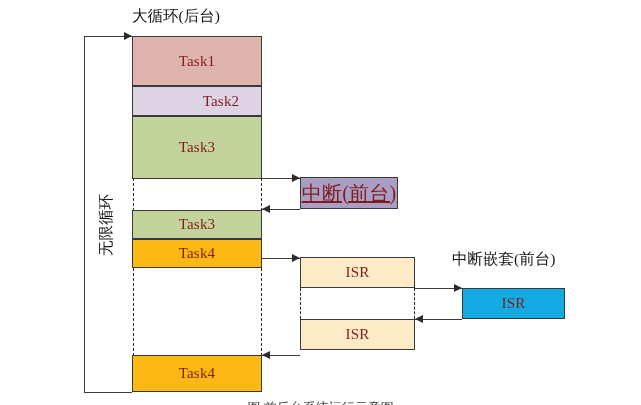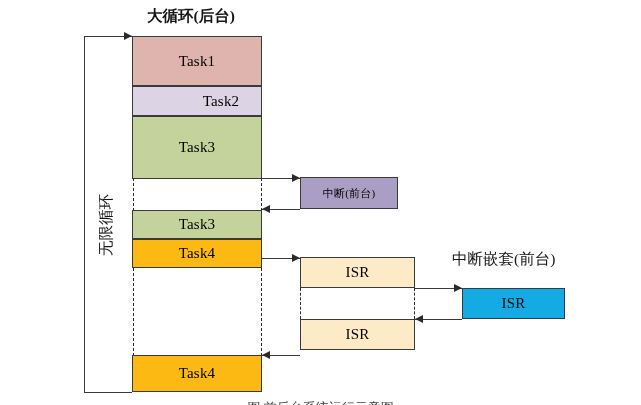--- a/index.html
+++ b/index.html
@@ -20,27 +20,28 @@
 
   
   .box {
     position: absolute;
     box-sizing: border-box;
     border: 1.4px solid #3a3a3a;
     display: flex;
     align-items: center;
     justify-content: center;
     font-size: 15px;
-    color: #000000;
+    color: #7f1d1d;
     letter-spacing: 0.2px;
     white-space: nowrap;
     text-align: center;
   }
   .box.cjk {
-    font-size: 11px;
+    font-size: 20px;
+    text-decoration: underline;
   }
 
   
   .caption {
     position: absolute;
     font-size: 15.5px;
     color: #161616;
     white-space: nowrap;
   }
 
@@ -94,21 +95,21 @@
     color: #3c3c3c;
     white-space: nowrap;
     overflow: hidden;
   }
 </style>
 </head>
 <body>
 
 <div id="canvas">
 
-  <div class="caption cjk" style="left:147px; top:6px;font-weight:bold;">大循环(后台)</div>
+  <div class="caption cjk" style="left:132px; top:6px;">大循环(后台)</div>
 
   <div class="hline" style="left:84px; top:36px; width:48px;"></div>
   <div class="arrow-r" style="left:124px; top:31.5px;"></div>
 
   <div class="vline" style="left:84px; top:36px; height:356px;"></div>
 
   <div class="hline" style="left:84px; top:392px; width:48px;"></div>
 
   <div class="caption-vertical" style="left:94px; top:256px;">无限循环</div>
 

